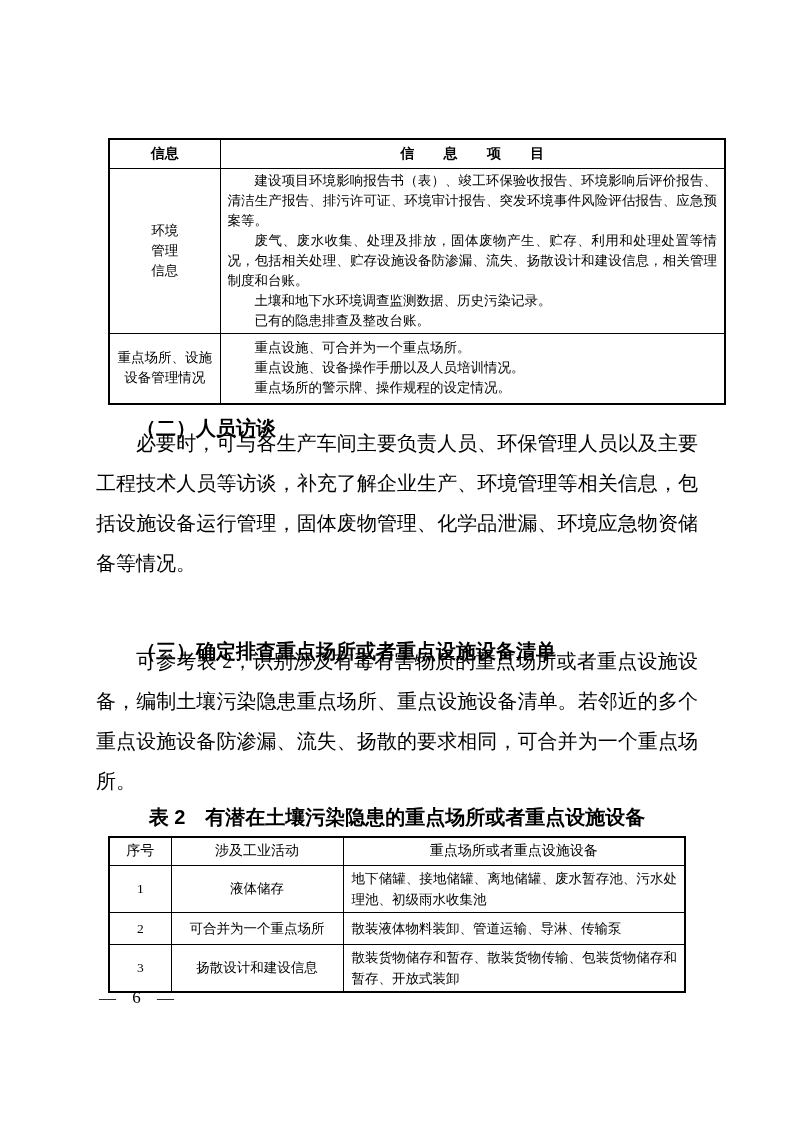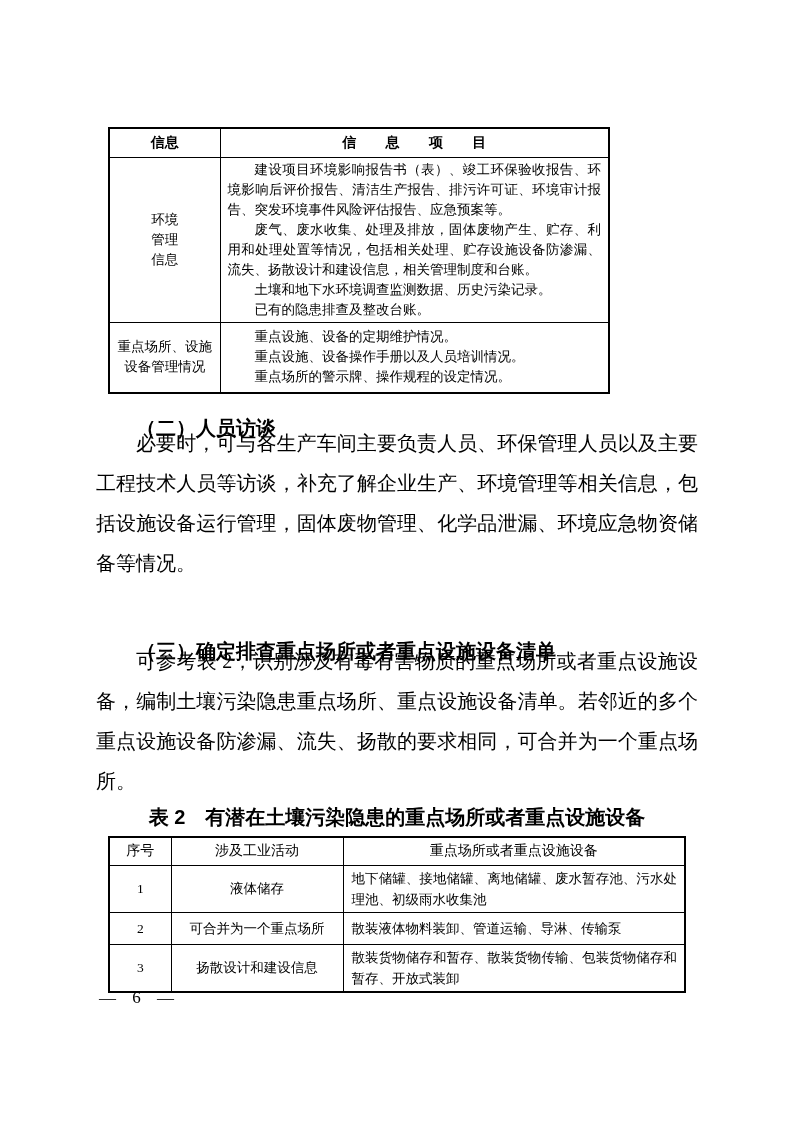--- a/index.html
+++ b/index.html
@@ -21,21 +21,21 @@
   table {
     position: absolute;
     border-collapse: collapse;
     table-layout: fixed;
     border: 2px solid #000;
     font-size: 13.5px;
     background: #fff;
   }
   th, td { border: 1px solid #000; }
 
-  .t1 { left: 108px; top: 127px; width: 502px; }
+  .t1 { left: 108px; top: 138px; width: 618px; }
   .t1 col.c1 { width: 111px; }
   .t1 th {
     height: 29px;
     font-weight: bold;
     text-align: center;
     font-family: "Liberation Sans", "DejaVu Sans", sans-serif;
     font-size: 14px;
   }
   .t1 th.spread { letter-spacing: 0.55em; text-indent: 0.55em; }
   .t1 tr.r1 { height: 163px; }
@@ -144,21 +144,21 @@
           <p>建设项目环境影响报告书（表）、竣工环保验收报告、环境影响后评价报告、清洁生产报告、排污许可证、环境审计报告、突发环境事件风险评估报告、应急预案等。</p>
           <p>废气、废水收集、处理及排放，固体废物产生、贮存、利用和处理处置等情况，包括相关处理、贮存设施设备防渗漏、流失、扬散设计和建设信息，相关管理制度和台账。</p>
           <p>土壤和地下水环境调查监测数据、历史污染记录。</p>
           <p>已有的隐患排查及整改台账。</p>
         </td>
       </tr>
       <tr class="r2">
         <td class="label">重点场所、设施
 设备管理情况</td>
         <td class="content">
-          <p>重点设施、设备的定期维护情况。</p>
+          <p>重点设施、可合并为一个重点场所。</p>
           <p>重点设施、设备操作手册以及人员培训情况。</p>
           <p>重点场所的警示牌、操作规程的设定情况。</p>
         </td>
       </tr>
     </tbody>
   </table>
 
   <h2 class="heading hd1">（二）人员访谈</h2>
   <p class="bodyp p1">必要时，可与各生产车间主要负责人员、环保管理人员以及主要工程技术人员等访谈，补充了解企业生产、环境管理等相关信息，包括设施设备运行管理，固体废物管理、化学品泄漏、环境应急物资储备等情况。</p>
 

